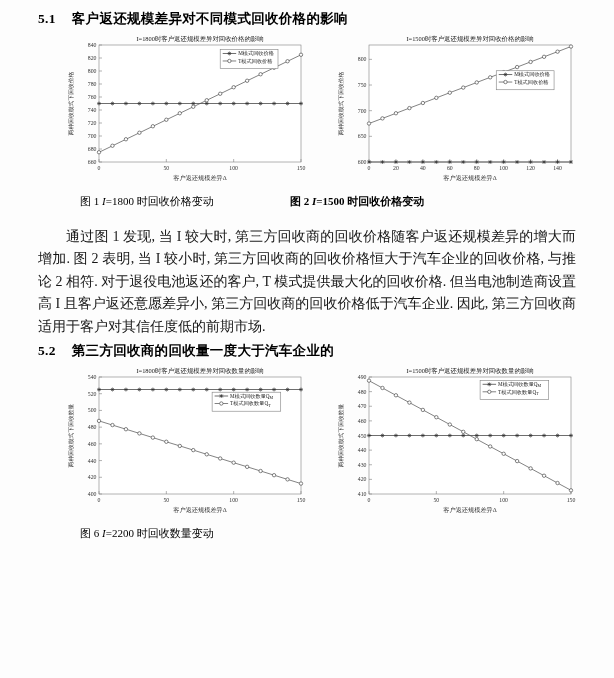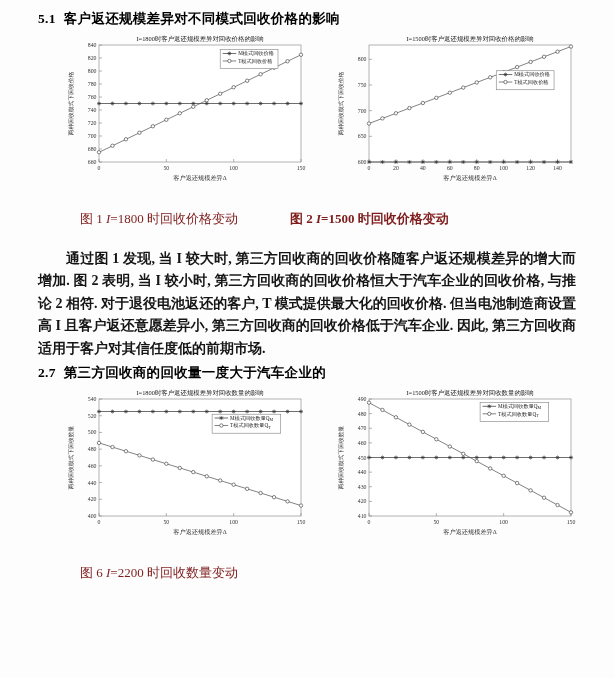--- a/index.html
+++ b/index.html
@@ -5,31 +5,31 @@
   html,body{margin:0;padding:0;background:#ffffff;}
   .page{
     position:relative;width:614px;height:678px;box-sizing:border-box;
     padding-top:8px;background:#fdfdfd;overflow:hidden;
     font-family:"Liberation Serif","DejaVu Serif",serif;color:#1a1a1a;
   }
   h2.sec{
     margin:2px 0 4px 38px;font-size:13.5px;font-weight:bold;color:#000;
     font-family:"Liberation Serif","DejaVu Serif",serif;letter-spacing:.3px;
   }
-  h2.sec .secnum{margin-right:8px;}
+  h2.sec .secnum{margin-right:16px;}
   .figrow{display:flex;justify-content:center;gap:26px;padding-left:30px;height:160px;}
   .figcell{width:244px;height:160px;}
-  .caprow{position:relative;height:18px;margin-top:18px;font-size:13px;color:#7f1d1d;}
+  .caprow{position:relative;height:18px;margin-top:2px;font-size:11px;color:#000000;}
   .caprow .cap{position:absolute;top:0;white-space:nowrap;}
   .caprow .cap-a{left:80px;}
   .caprow .cap-b{left:290px;font-weight:bold;}
   .cap .ivar{font-style:italic;}
   p.body{
-    margin:20px 38px 4px 38px;font-size:14px;line-height:22.4px;
-    text-align:justify;text-indent:2em;color:#151515;font-weight:bold;
+    margin:14px 38px 4px 38px;font-size:14px;line-height:22.4px;
+    text-align:justify;text-indent:2em;color:#151515;
   }
 </style>
 </head>
 <body>
 
 <div class="page">
 
   <h2 class="sec">
     <span class="secnum">5.1</span><span>客户返还规模差异对不同模式回收价格的影响</span>
   </h2>
@@ -156,21 +156,21 @@
   </div>
 
   <div class="caprow">
     <span class="cap cap-a"><span>图 1 </span><span class="ivar">I</span><span>=1800 时回收价格变动</span></span>
     <span class="cap cap-b"><span>图 2 </span><span class="ivar">I</span><span>=1500 时回收价格变动</span></span>
   </div>
 
   <p class="body">通过图 1 发现, 当 I 较大时, 第三方回收商的回收价格随客户返还规模差异的增大而增加. 图 2 表明, 当 I 较小时, 第三方回收商的回收价格恒大于汽车企业的回收价格, 与推论 2 相符. 对于退役电池返还的客户, T 模式提供最大化的回收价格. 但当电池制造商设置高 I 且客户返还意愿差异小, 第三方回收商的回收价格低于汽车企业. 因此, 第三方回收商适用于客户对其信任度低的前期市场.</p>
 
   <h2 class="sec">
-    <span class="secnum">2.7</span><span>第三方回收商的回收量一度大于汽车企业的</span>
+    <span class="secnum">5.2</span><span>第三方回收商的回收量一度大于汽车企业的</span>
   </h2>
 
   <div class="figrow">
     <div class="figcell"><svg width="244" height="160" viewBox="0 0 244 160">
           <rect x="34" y="13" width="202" height="117" fill="#ffffff" stroke="#808080" stroke-width="0.6"></rect>
           <text x="135" y="8.5" text-anchor="middle" font-size="6.4" fill="#222222">I=1800时客户返还规模差异对回收数量的影响</text>
           <line x1="34" y1="130" x2="37" y2="130" stroke="#808080" stroke-width="0.6"></line>
           <text x="31.5" y="132" text-anchor="end" font-size="5.8" fill="#333333">400</text>
           <line x1="34" y1="113.28571428571428" x2="37" y2="113.28571428571428" stroke="#808080" stroke-width="0.6"></line>
           <text x="31.5" y="115.28571428571428" text-anchor="end" font-size="5.8" fill="#333333">420</text>

